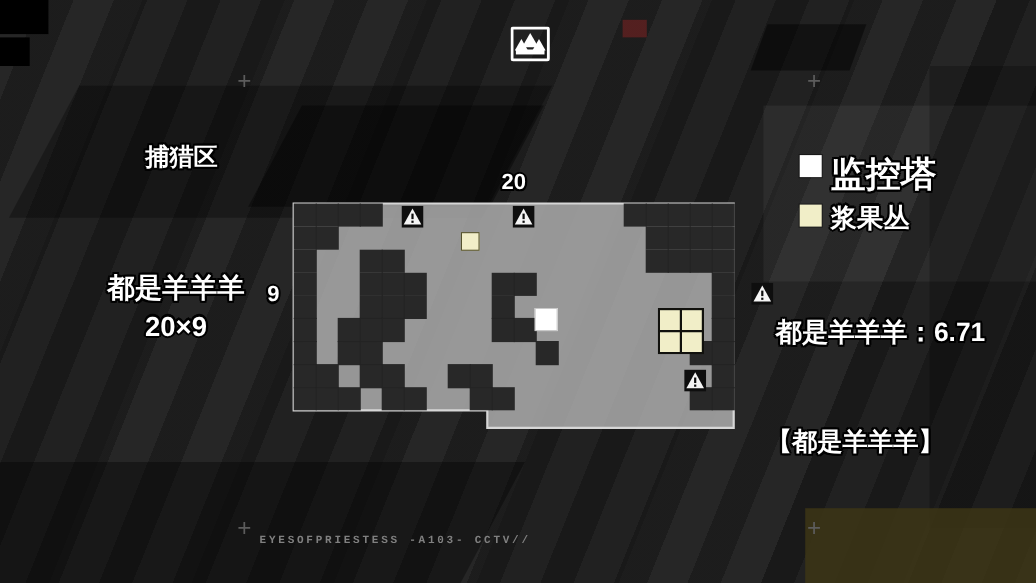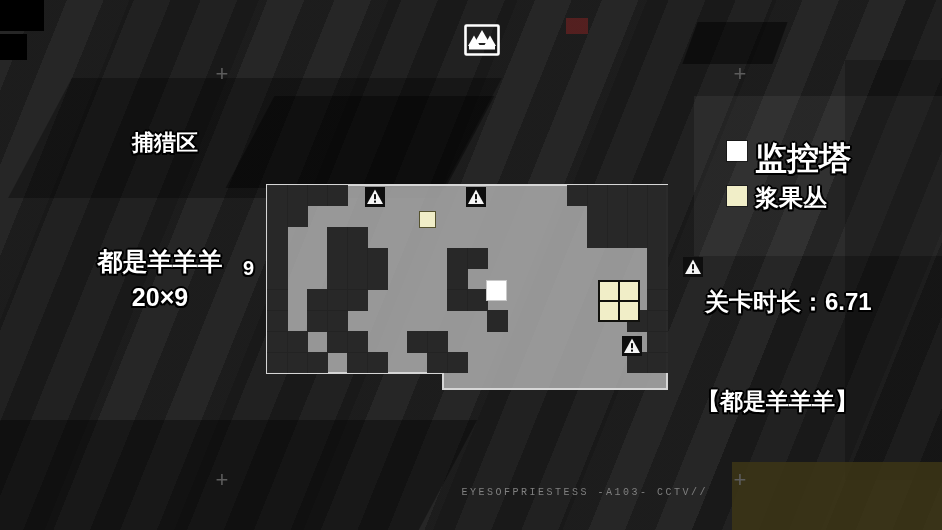--- a/index.html
+++ b/index.html
@@ -63,23 +63,23 @@
   
   .legend-swatch{position:absolute;width:20px;height:20px;box-shadow:0 0 0 1px rgba(0,0,0,.4);}
   .sw-tower{left:727px;top:141px;}
   .sw-berry{left:727px;top:186px;}
   .lg-tower{left:755px;top:137px;font-size:32px;}
   .lg-berry{left:755px;top:182px;font-size:24px;}
   .duration{left:705px;top:286px;font-size:24px;}
   .squad{left:697px;top:386px;font-size:23px;}
   
   .watermark{
-    position:absolute;left:236px;top:487px;width:472px;text-align:right;
+    position:absolute;left:236px;top:487px;width:472px;text-align:left;
     font-family:"Liberation Mono","DejaVu Sans Mono",monospace;
-    font-size:10px;font-weight:400;letter-spacing:2.5px;color:#808080;
+    font-size:10px;font-weight:700;letter-spacing:2.5px;color:#808080;
   }
 </style>
 </head>
 <body>
 
 <div id="stage">
 
   <div class="stripes"></div>
   <div class="bg-shape shape-a"></div>
   <div class="bg-shape shape-b"></div>
@@ -104,20 +104,21 @@
       <path d="M10 11.5 L16 22 L4 22 Z" fill="#fff"></path>
       <path d="M26 11.5 L32 22 L20 22 Z" fill="#fff"></path>
       <rect x="5" y="21" width="26" height="4.5" fill="#fff"></rect>
     </svg>
   </div>
 
   <div class="cn t-zone">捕猎区</div>
   <div class="cn t-plane">都是羊羊羊</div>
   <div class="cn t-size">20×9</div>
 
+  <div class="cn map-top-label">20</div>
   <div class="cn map-side-label">9</div>
 
   <div id="map">
     <svg class="map-outline" width="450" height="212">
       <polygon points="2,2 402,2 402,206 178,206 178,190 2,190" fill="rgba(178,178,178,0.82)" stroke="#d6d6d6" stroke-width="2"></polygon>
     </svg>
     <div id="map-grid">
         <div class="wall" style="left: 0px; top: 0px; width: 20.5px; height: 21.3889px;"></div>
         <div class="wall" style="left: 20px; top: 0px; width: 20.5px; height: 21.3889px;"></div>
         <div class="wall" style="left: 40px; top: 0px; width: 20.5px; height: 21.3889px;"></div>
@@ -214,17 +215,17 @@
           <line x1="21" y1="1" x2="21" y2="41" stroke="#11110d" stroke-width="2"></line>
           <line x1="1" y1="21" x2="41" y2="21" stroke="#11110d" stroke-width="2"></line>
         </svg></div>
     </div>
 
   <span class="legend-swatch sw-tower" style="background: rgb(255, 255, 255);"></span>
   <span class="cn lg-tower">监控塔</span>
   <span class="legend-swatch sw-berry" style="background: rgb(241, 238, 200);"></span>
   <span class="cn lg-berry">浆果丛</span>
 
-  <div class="cn duration"><span>关卡时长：</span><span>6.71</span></div>
+  <div class="cn duration"><span>都是羊羊羊：</span><span>6.71</span></div>
   <div class="cn squad">【都是羊羊羊】</div>
 
   <div class="watermark">EYESOFPRIESTESS -A103- CCTV//</div>
 </div>
 
 </body></html>

